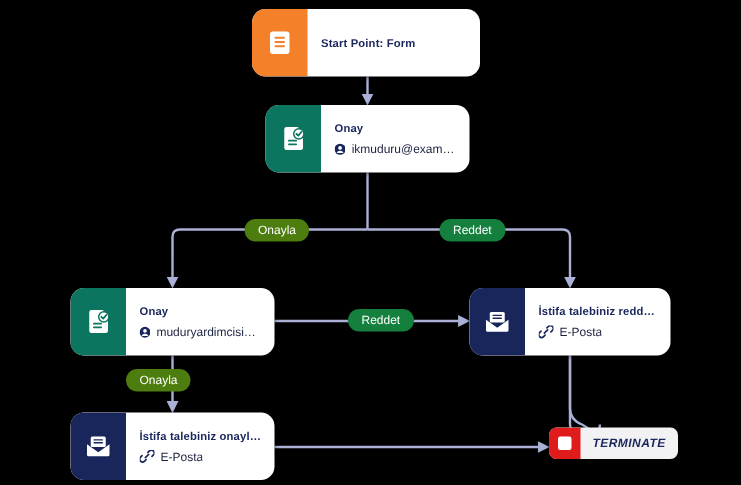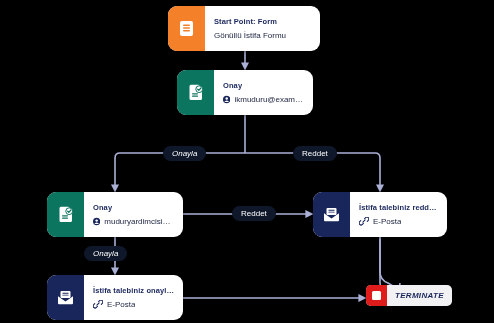--- a/index.html
+++ b/index.html
@@ -129,22 +129,22 @@
     align-items: center;
     justify-content: center;
     height: 15px;
     padding: 0 9px;
     border-radius: 8px;
     font-size: 8px;
     color: #ffffff;
     white-space: nowrap;
     z-index: 7;
   }
-  .badge-approve { background: #0f172a; font-style: italic; }
-  .badge-reject  { background: #0f172a; }
+  .badge-approve { background: #4d7c0f; }
+  .badge-reject  { background: #15803d; }
 
   #badge-approve-1 { left: 163px; top: 146px; }
   #badge-reject-1  { left: 293px; top: 146px; }
   #badge-reject-2  { left: 232px; top: 206px; }
   #badge-approve-2 { left: 84px;  top: 246px; }
 
   .icon-svg { display: block; }
 </style>
 </head>
 <body>
@@ -182,23 +182,20 @@
     <div class="node-accent accent-orange">
       <svg class="icon-svg" width="15" height="17" viewBox="0 0 15 17">
         <rect x="1" y="1" width="13" height="15" rx="2" fill="#ffffff"></rect>
         <rect x="4" y="4.5" width="7" height="1.4" rx="0.7" fill="#F4812A"></rect>
         <rect x="4" y="7.3" width="7" height="1.4" rx="0.7" fill="#F4812A"></rect>
         <rect x="4" y="10.1" width="7" height="1.4" rx="0.7" fill="#F4812A"></rect>
       </svg>
     </div>
     <div class="node-body">
       <div class="node-title">Start Point: Form</div>
-      <div class="node-sub">
-        <span class="sub-text">Gönüllü İstifa Formu</span>
-      </div>
     </div>
   </div>
 
   <div class="node" id="node-approval-1">
     <div class="node-accent accent-teal">
       <svg class="icon-svg" width="16" height="17" viewBox="0 0 16 17">
         <path d="M1.5 2.2 A1.5 1.5 0 0 1 3 0.7 H10.5 L14 4.2 V14.5 A1.5 1.5 0 0 1 12.5 16 H3 A1.5 1.5 0 0 1 1.5 14.5 Z" fill="#ffffff"></path>
         <rect x="4" y="9.2" width="6" height="1.2" rx="0.6" fill="#0B7560"></rect>
         <rect x="4" y="11.6" width="6" height="1.2" rx="0.6" fill="#0B7560"></rect>
         <circle cx="11.2" cy="5.2" r="3.4" fill="#ffffff" stroke="#0B7560" stroke-width="1"></circle>

